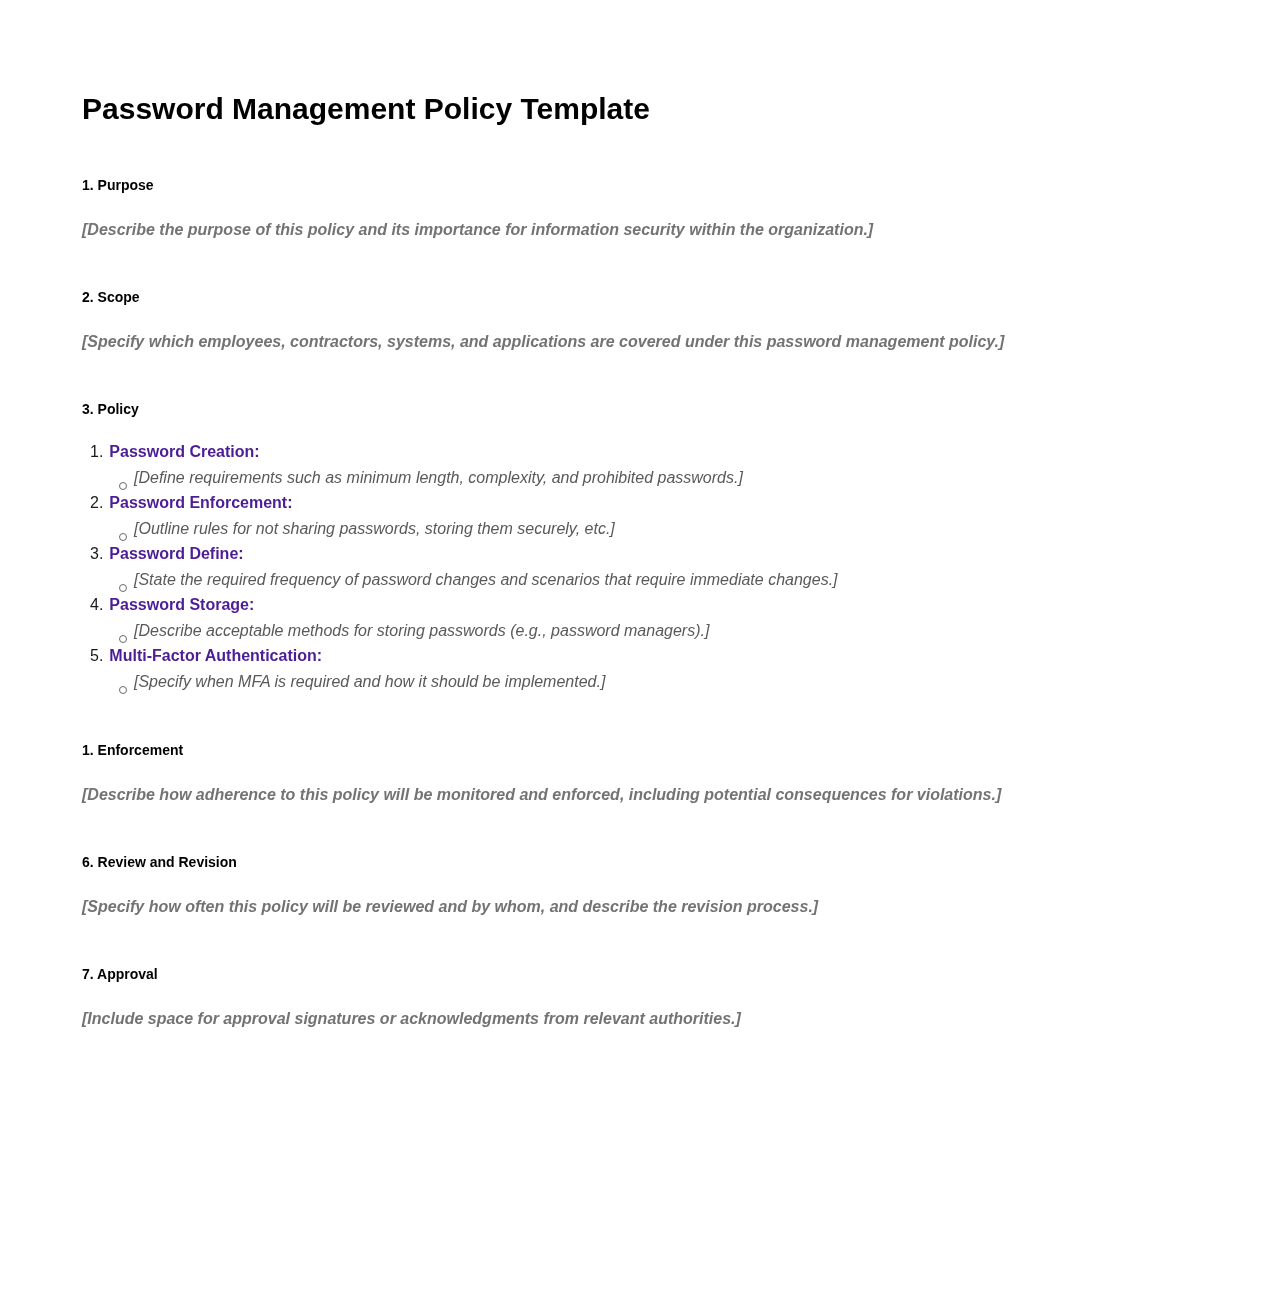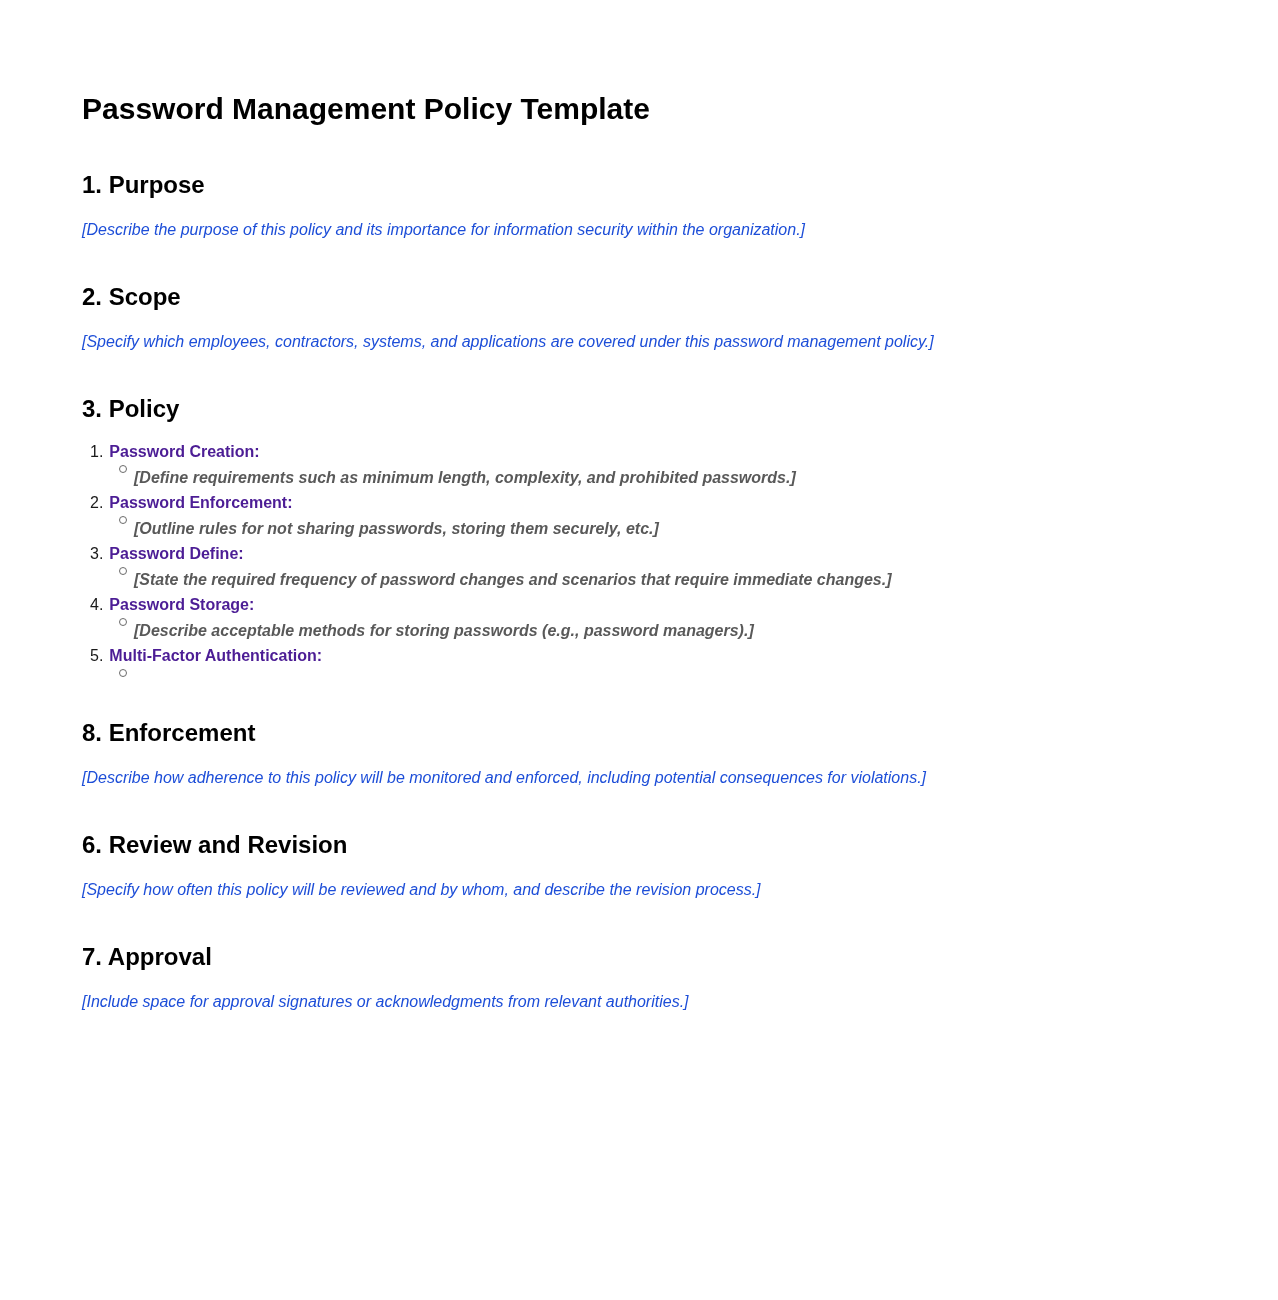--- a/index.html
+++ b/index.html
@@ -19,35 +19,36 @@
     padding: 91px 80px 0 82px;
   }
   h1.doc-title {
     font-size: 30px;
     line-height: 36px;
     font-weight: 700;
     color: #000000;
     margin: 0;
   }
   h2.section-heading {
-    font-size: 24px;
+    font-size: 14px;
     line-height: 24px;
     font-weight: 700;
     color: #000000;
     margin: 44px 0 0 0;
   }
   h2.first {
     margin-top: 46px;
   }
   p.placeholder {
     font-size: 16px;
     line-height: 22px;
     font-style: italic;
-    color: #1d4ed8;
+    color: #737373;
     margin: 22px 0 0 0;
+    font-weight: bold;
   }
   ol.policy-list {
     list-style: none;
     margin: 18px 0 0 0;
     padding: 0;
     font-size: 16px;
   }
   .li-head {
     display: flex;
     align-items: baseline;
@@ -58,24 +59,23 @@
     color: #1a1a1a;
     margin-right: 6px;
     font-weight: 400;
   }
   .li-label {
     font-weight: 700;
     color: #4c1d95;
   }
   .li-sub {
     display: flex;
-    align-items: flex-start;
+    align-items: flex-end;
     line-height: 25px;
     padding-left: 37px;
-    font-weight: bold;
   }
   .bullet-circle {
     display: inline-block;
     width: 6px;
     height: 6px;
     border: 1px solid #6b6b6b;
     border-radius: 50%;
     margin-right: 7px;
     flex: 0 0 auto;
   }
@@ -140,26 +140,27 @@
           <span class="li-detail">[Describe acceptable methods for storing passwords (e.g., password managers).]</span>
         </div>
       </li>
       <li>
         <div class="li-head">
           <span class="li-num">5.</span>
           <span class="li-label">Multi-Factor Authentication:</span>
         </div>
         <div class="li-sub">
           <span class="bullet-circle"></span>
+          <span class="li-detail">[Specify when MFA is required and how it should be implemented.]</span>
         </div>
       </li>
     </ol>
 
 
-    <h2 class="section-heading">8. Enforcement</h2>
+    <h2 class="section-heading">1. Enforcement</h2>
     <p class="placeholder">[Describe how adherence to this policy will be monitored and enforced, including potential consequences for violations.]</p>
 
     <h2 class="section-heading">6. Review and Revision</h2>
     <p class="placeholder">[Specify how often this policy will be reviewed and by whom, and describe the revision process.]</p>
 
     <h2 class="section-heading">7. Approval</h2>
     <p class="placeholder">[Include space for approval signatures or acknowledgments from relevant authorities.]</p>
 
   </div>
 </div>

